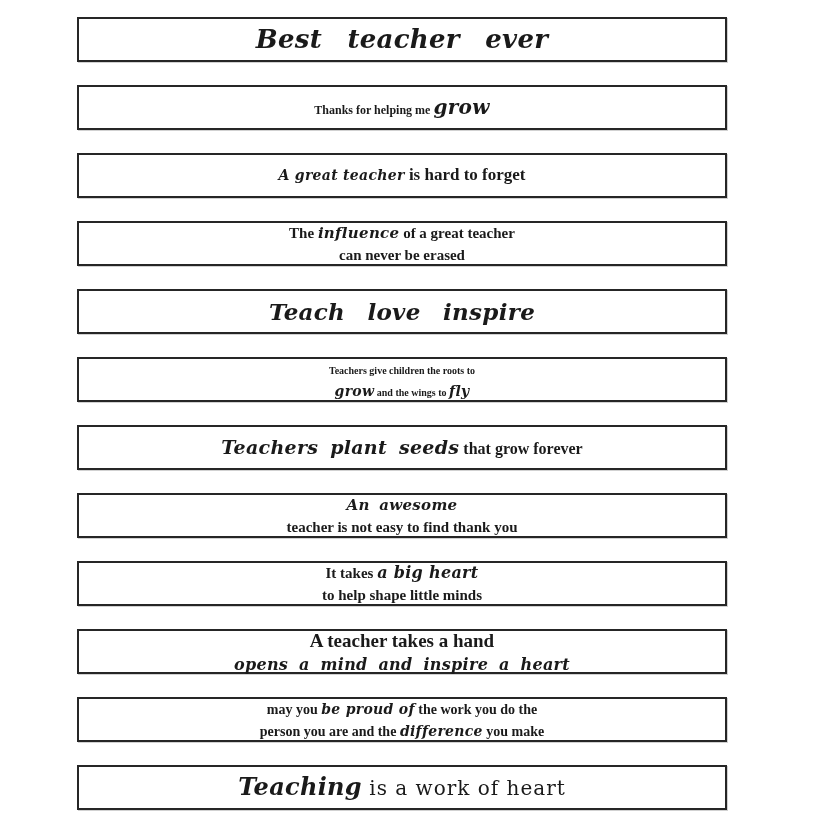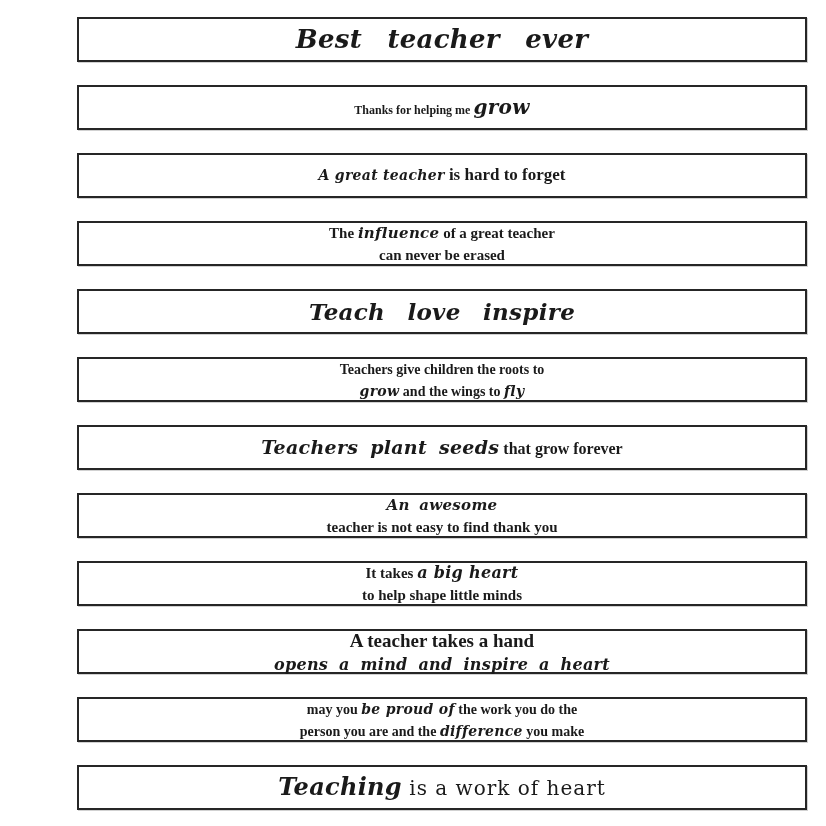--- a/index.html
+++ b/index.html
@@ -8,21 +8,21 @@
     font-family:"Liberation Serif",serif;
     color:var(--text-color,#1a1a1a);
   }
   .sheet{
     padding-top:17px;
     margin-left:77px;
     width:650px;
   }
   .banner{
     box-sizing:border-box;
-    width:730px;height:45px;
+    width:650px;height:45px;
     margin-bottom:23px;
     border:2px solid var(--border-color,#262626);
     box-shadow:1px 1px 0 rgba(0,0,0,0.18);
     background:var(--bg-color,#ffffff);
     display:flex;flex-direction:column;justify-content:center;align-items:center;
     text-align:center;
   }
   .line{line-height:1.35;white-space:pre;}
   .seg-plain{
     font-family:"Liberation Serif",serif;
@@ -33,21 +33,21 @@
     font-style:italic;
     font-weight:bold;
     letter-spacing:0.3px;
   }
   
   .b1 .seg-script{font-size:26px;word-spacing:16px;}
   .b2 .seg-plain{font-size:12px;}   .b2 .seg-script{font-size:20px;}
   .b3 .seg-script{font-size:14px;}  .b3 .seg-plain{font-size:17px;}
   .b4 .seg-plain{font-size:15px;}   .b4 .seg-script{font-size:15px;}
   .b5 .seg-script{font-size:23px;word-spacing:14px;}
-  .b6 .seg-plain{font-size:14px;}   .b6 .seg-script{font-size:14px;}
+  .b6 .seg-plain{font-size:10px;}   .b6 .seg-script{font-size:14px;}
   .b7 .seg-script{font-size:19px;word-spacing:5px;} .b7 .seg-plain{font-size:16px;}
   .b8 .seg-plain{font-size:15px;margin-top:21px;}   .b8 .seg-script{font-size:15px;word-spacing:4px;}
   .b9 .seg-plain{font-size:15px;}   .b9 .seg-script{font-size:16px;}
   .b10 .seg-plain{font-size:19px;}  .b10 .seg-script{font-size:16px;word-spacing:5px;}
   .b11 .seg-plain{font-size:14px;}  .b11 .seg-script{font-size:14px;}
   .b12 .seg-script{font-size:24px;}
   .b12 .seg-plain{font-size:20px;font-weight:normal;letter-spacing:1px;font-family:"DejaVu Serif",serif;margin-top:32px;}
 </style>
 </head>
 <body style="--text-color: #1a1a1a; --border-color: #262626; --bg-color: #ffffff;">

